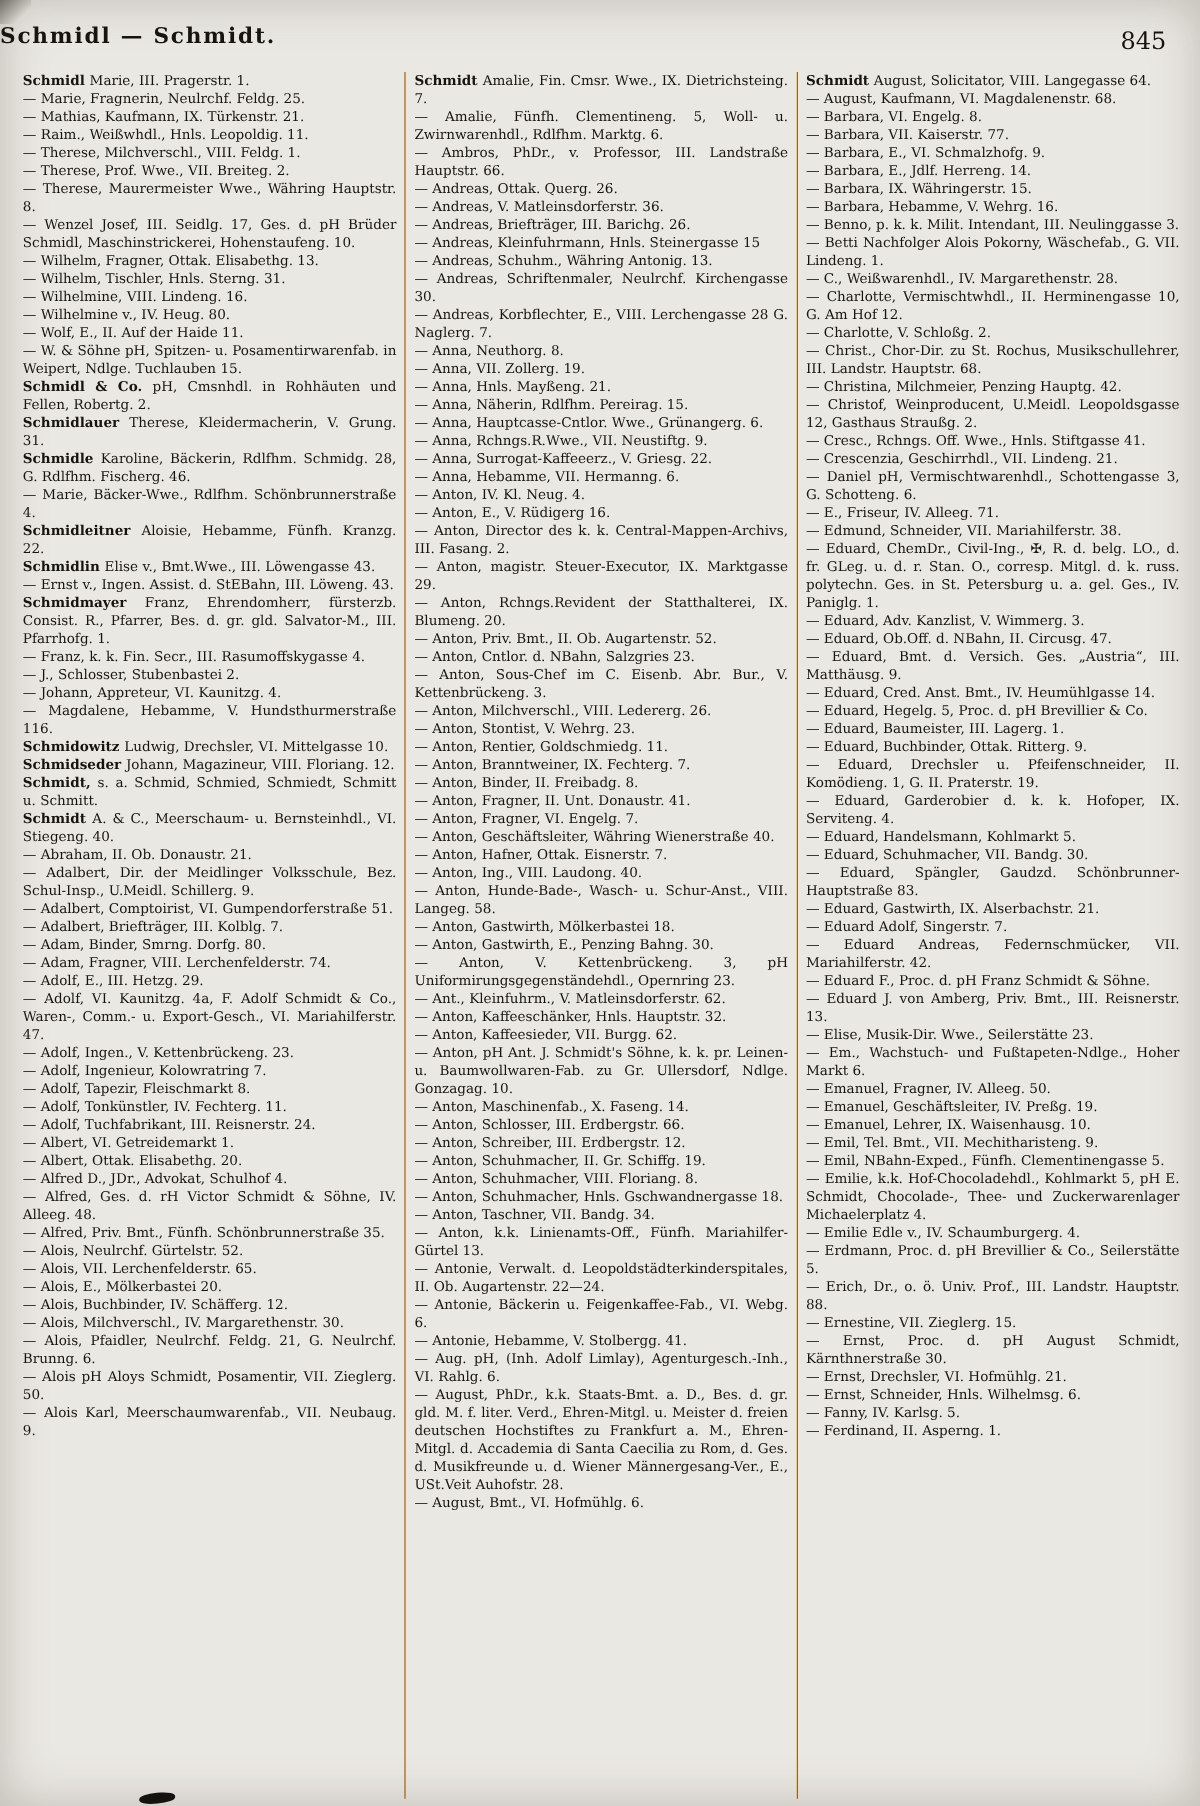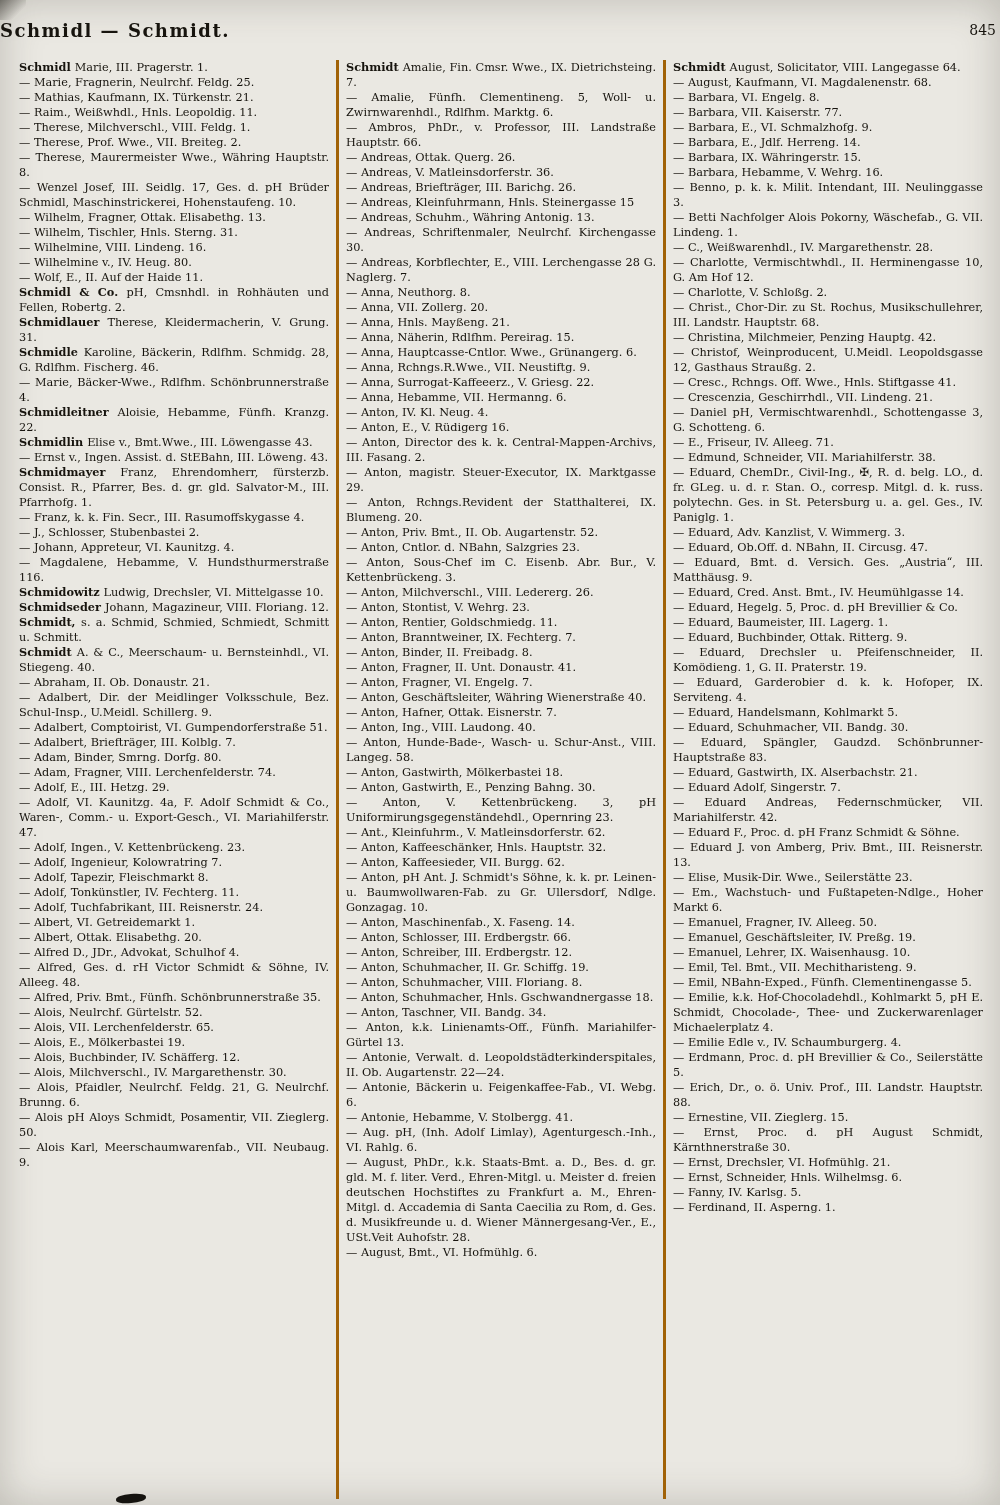--- a/index.html
+++ b/index.html
@@ -18,35 +18,35 @@
   .title {
     position: absolute;
     left: 0; right: 0; top: 20px;
     text-align: left;
     font-size: 18px;
     font-weight: bold;
     letter-spacing: 1.5px;
   }
   .page-number {
     position: absolute;
-    right: 4px; top: 22px;
-    font-size: 14px;
+    right: 28px; top: 22px;
+    font-size: 20px;
   }
   .columns {
     position: absolute;
     top: 60px; left: 12px; right: 10px; bottom: 6px;
     display: flex;
     justify-content: center;
   }
   .col {
     flex: 1 1 0;
     padding: 0 7px;
     overflow: hidden;
   }
-  .col + .col { border-left: 3px solid #a16207; }
+  .col + .col { border-left: 1px solid #a16207; }
   .entry {
     font-size: 11.3px;
     line-height: 15px;
     text-align: justify;
     hyphens: none;
   }
   .entry b { font-weight: bold; }
   .smudge {
     position: absolute;
     left: 116px; bottom: 2px;
@@ -79,20 +79,21 @@
         <div class="entry">— Raim., Weißwhdl., Hnls. Leopoldig. 11.</div>
         <div class="entry">— Therese, Milchverschl., VIII. Feldg. 1.</div>
         <div class="entry">— Therese, Prof. Wwe., VII. Breiteg. 2.</div>
         <div class="entry">— Therese, Maurermeister Wwe., Währing Hauptstr. 8.</div>
         <div class="entry">— Wenzel Josef, III. Seidlg. 17, Ges. d. pH Brüder Schmidl, Maschinstrickerei, Hohenstaufeng. 10.</div>
         <div class="entry">— Wilhelm, Fragner, Ottak. Elisabethg. 13.</div>
         <div class="entry">— Wilhelm, Tischler, Hnls. Sterng. 31.</div>
         <div class="entry">— Wilhelmine, VIII. Lindeng. 16.</div>
         <div class="entry">— Wilhelmine v., IV. Heug. 80.</div>
         <div class="entry">— Wolf, E., II. Auf der Haide 11.</div>
+        <div class="entry">— W. &amp; Söhne pH, Spitzen- u. Posamentirwarenfab. in Weipert, Ndlge. Tuchlauben 15.</div>
         <div class="entry"><b>Schmidl &amp; Co. </b>pH, Cmsnhdl. in Rohhäuten und Fellen, Robertg. 2.</div>
         <div class="entry"><b>Schmidlauer </b>Therese, Kleidermacherin, V. Grung. 31.</div>
         <div class="entry"><b>Schmidle </b>Karoline, Bäckerin, Rdlfhm. Schmidg. 28, G. Rdlfhm. Fischerg. 46.</div>
         <div class="entry">— Marie, Bäcker-Wwe., Rdlfhm. Schönbrunnerstraße 4.</div>
         <div class="entry"><b>Schmidleitner </b>Aloisie, Hebamme, Fünfh. Kranzg. 22.</div>
         <div class="entry"><b>Schmidlin </b>Elise v., Bmt.Wwe., III. Löwengasse 43.</div>
         <div class="entry">— Ernst v., Ingen. Assist. d. StEBahn, III. Löweng. 43.</div>
         <div class="entry"><b>Schmidmayer </b>Franz, Ehrendomherr, fürsterzb. Consist. R., Pfarrer, Bes. d. gr. gld. Salvator-M., III. Pfarrhofg. 1.</div>
         <div class="entry">— Franz, k. k. Fin. Secr., III. Rasumoffskygasse 4.</div>
         <div class="entry">— J., Schlosser, Stubenbastei 2.</div>
@@ -115,40 +116,40 @@
         <div class="entry">— Adolf, Tapezir, Fleischmarkt 8.</div>
         <div class="entry">— Adolf, Tonkünstler, IV. Fechterg. 11.</div>
         <div class="entry">— Adolf, Tuchfabrikant, III. Reisnerstr. 24.</div>
         <div class="entry">— Albert, VI. Getreidemarkt 1.</div>
         <div class="entry">— Albert, Ottak. Elisabethg. 20.</div>
         <div class="entry">— Alfred D., JDr., Advokat, Schulhof 4.</div>
         <div class="entry">— Alfred, Ges. d. rH Victor Schmidt &amp; Söhne, IV. Alleeg. 48.</div>
         <div class="entry">— Alfred, Priv. Bmt., Fünfh. Schönbrunnerstraße 35.</div>
         <div class="entry">— Alois, Neulrchf. Gürtelstr. 52.</div>
         <div class="entry">— Alois, VII. Lerchenfelderstr. 65.</div>
-        <div class="entry">— Alois, E., Mölkerbastei 19.</div>
+        <div class="entry">— Alois, E., Mölkerbastei 20.</div>
         <div class="entry">— Alois, Buchbinder, IV. Schäfferg. 12.</div>
         <div class="entry">— Alois, Milchverschl., IV. Margarethenstr. 30.</div>
         <div class="entry">— Alois, Pfaidler, Neulrchf. Feldg. 21, G. Neulrchf. Brunng. 6.</div>
         <div class="entry">— Alois pH Aloys Schmidt, Posamentir, VII. Zieglerg. 50.</div>
         <div class="entry">— Alois Karl, Meerschaumwarenfab., VII. Neubaug. 9.</div>
       </div>
     <div class="col">
         <div class="entry"><b>Schmidt </b>Amalie, Fin. Cmsr. Wwe., IX. Dietrichsteing. 7.</div>
         <div class="entry">— Amalie, Fünfh. Clementineng. 5, Woll- u. Zwirnwarenhdl., Rdlfhm. Marktg. 6.</div>
         <div class="entry">— Ambros, PhDr., v. Professor, III. Landstraße Hauptstr. 66.</div>
         <div class="entry">— Andreas, Ottak. Querg. 26.</div>
         <div class="entry">— Andreas, V. Matleinsdorferstr. 36.</div>
         <div class="entry">— Andreas, Briefträger, III. Barichg. 26.</div>
         <div class="entry">— Andreas, Kleinfuhrmann, Hnls. Steinergasse 15</div>
         <div class="entry">— Andreas, Schuhm., Währing Antonig. 13.</div>
         <div class="entry">— Andreas, Schriftenmaler, Neulrchf. Kirchengasse 30.</div>
         <div class="entry">— Andreas, Korbflechter, E., VIII. Lerchengasse 28 G. Naglerg. 7.</div>
         <div class="entry">— Anna, Neuthorg. 8.</div>
-        <div class="entry">— Anna, VII. Zollerg. 20.</div>
+        <div class="entry">— Anna, VII. Zollerg. 19.</div>
         <div class="entry">— Anna, Hnls. Mayßeng. 21.</div>
         <div class="entry">— Anna, Näherin, Rdlfhm. Pereirag. 15.</div>
         <div class="entry">— Anna, Hauptcasse-Cntlor. Wwe., Grünangerg. 6.</div>
         <div class="entry">— Anna, Rchngs.R.Wwe., VII. Neustiftg. 9.</div>
         <div class="entry">— Anna, Surrogat-Kaffeeerz., V. Griesg. 22.</div>
         <div class="entry">— Anna, Hebamme, VII. Hermanng. 6.</div>
         <div class="entry">— Anton, IV. Kl. Neug. 4.</div>
         <div class="entry">— Anton, E., V. Rüdigerg 16.</div>
         <div class="entry">— Anton, Director des k. k. Central-Mappen-Archivs, III. Fasang. 2.</div>
         <div class="entry">— Anton, magistr. Steuer-Executor, IX. Marktgasse 29.</div>

